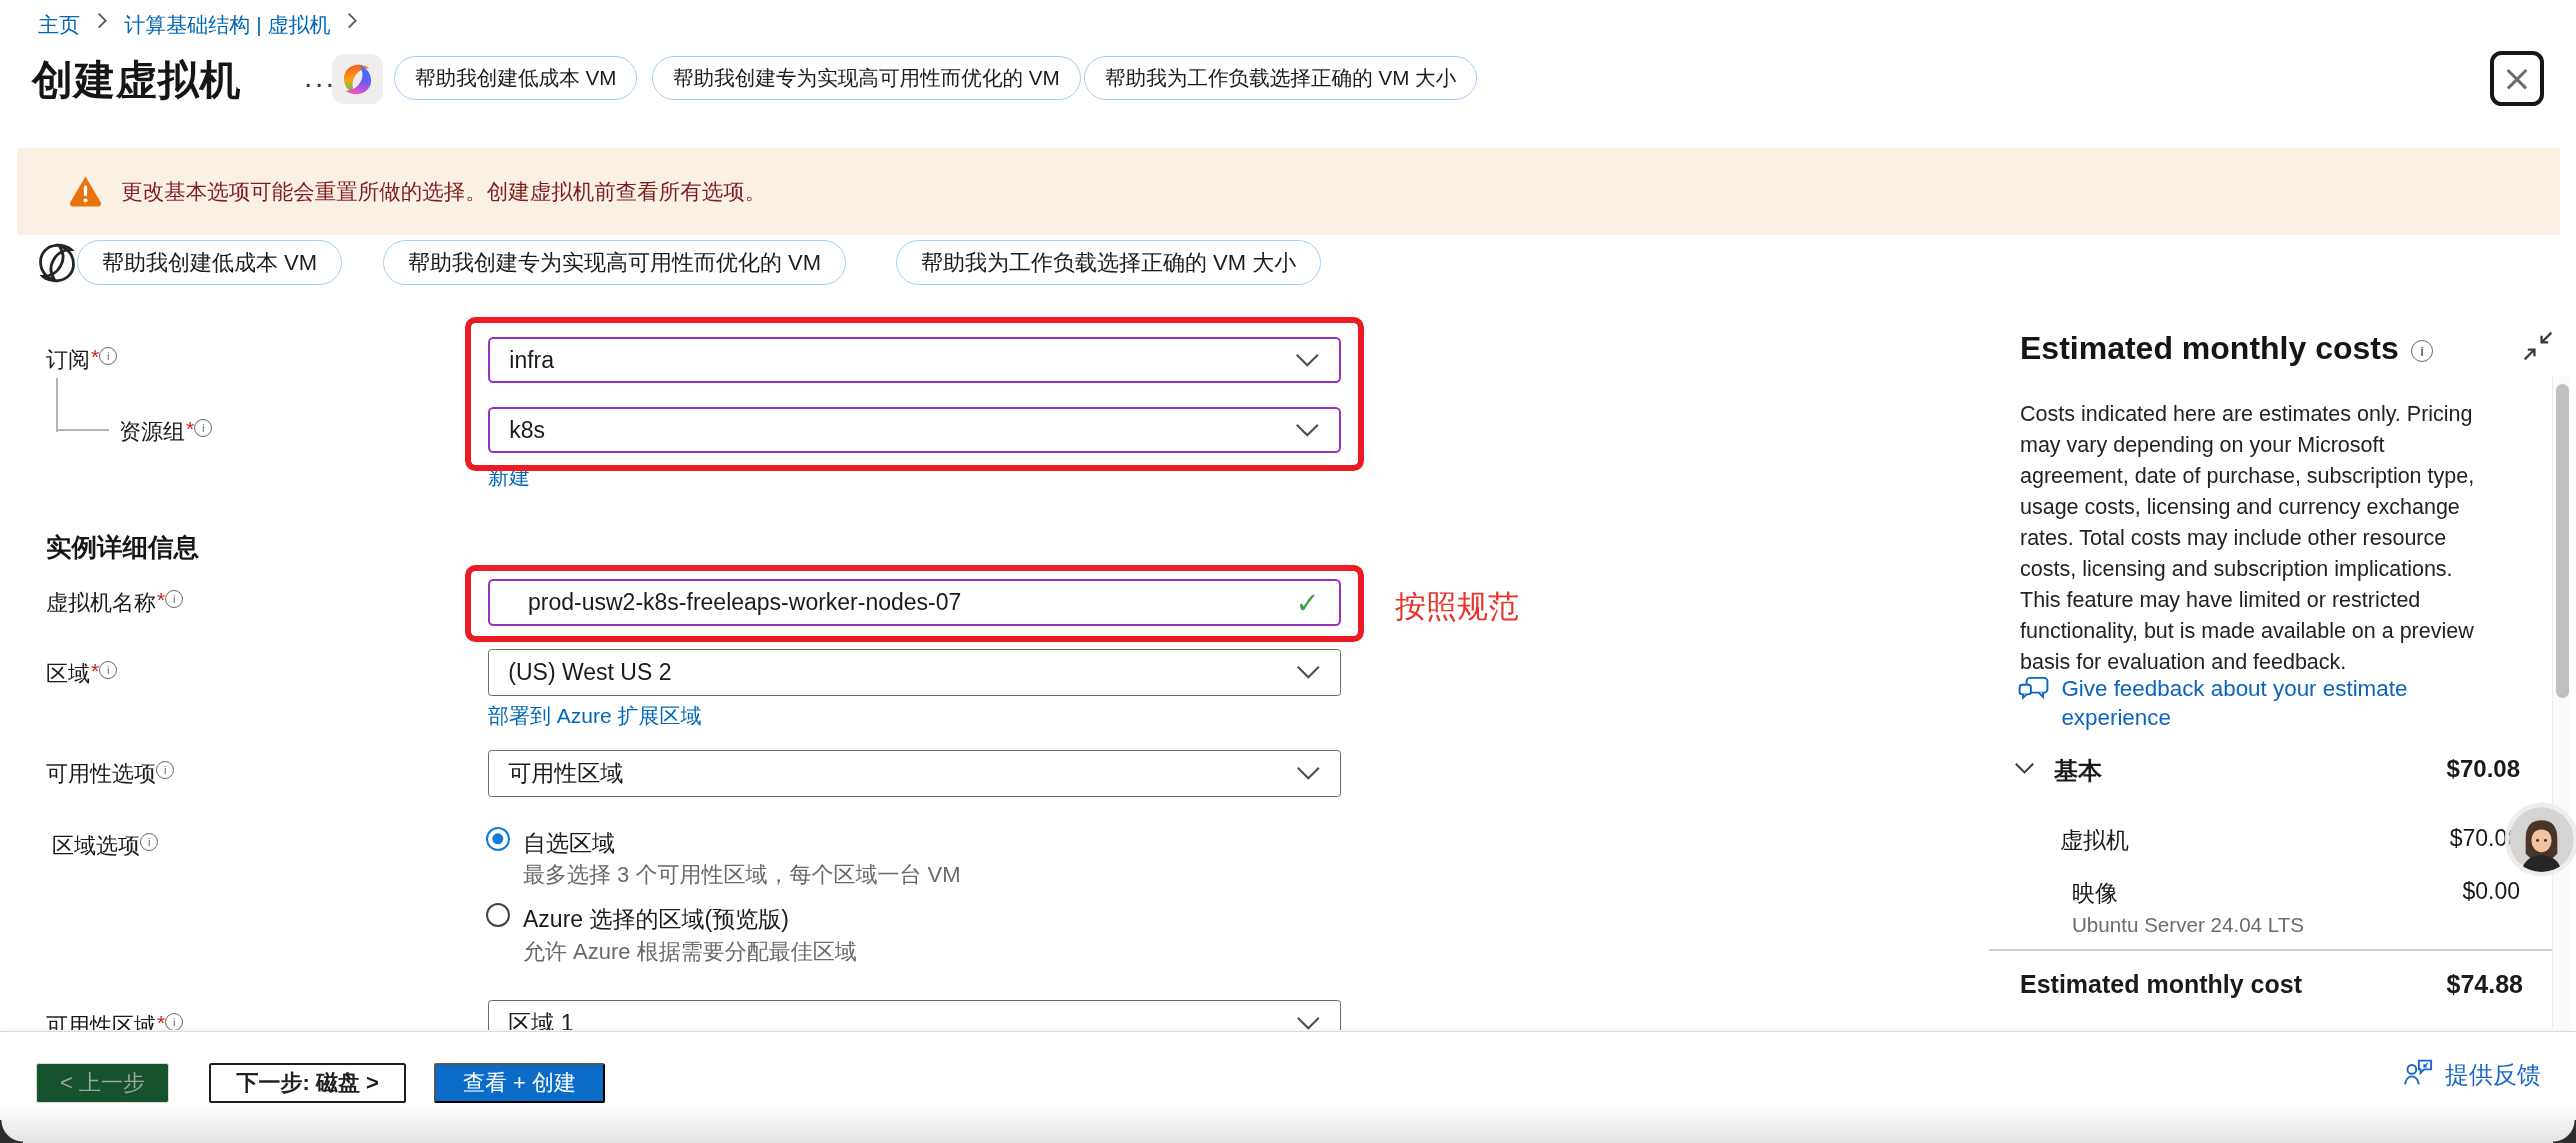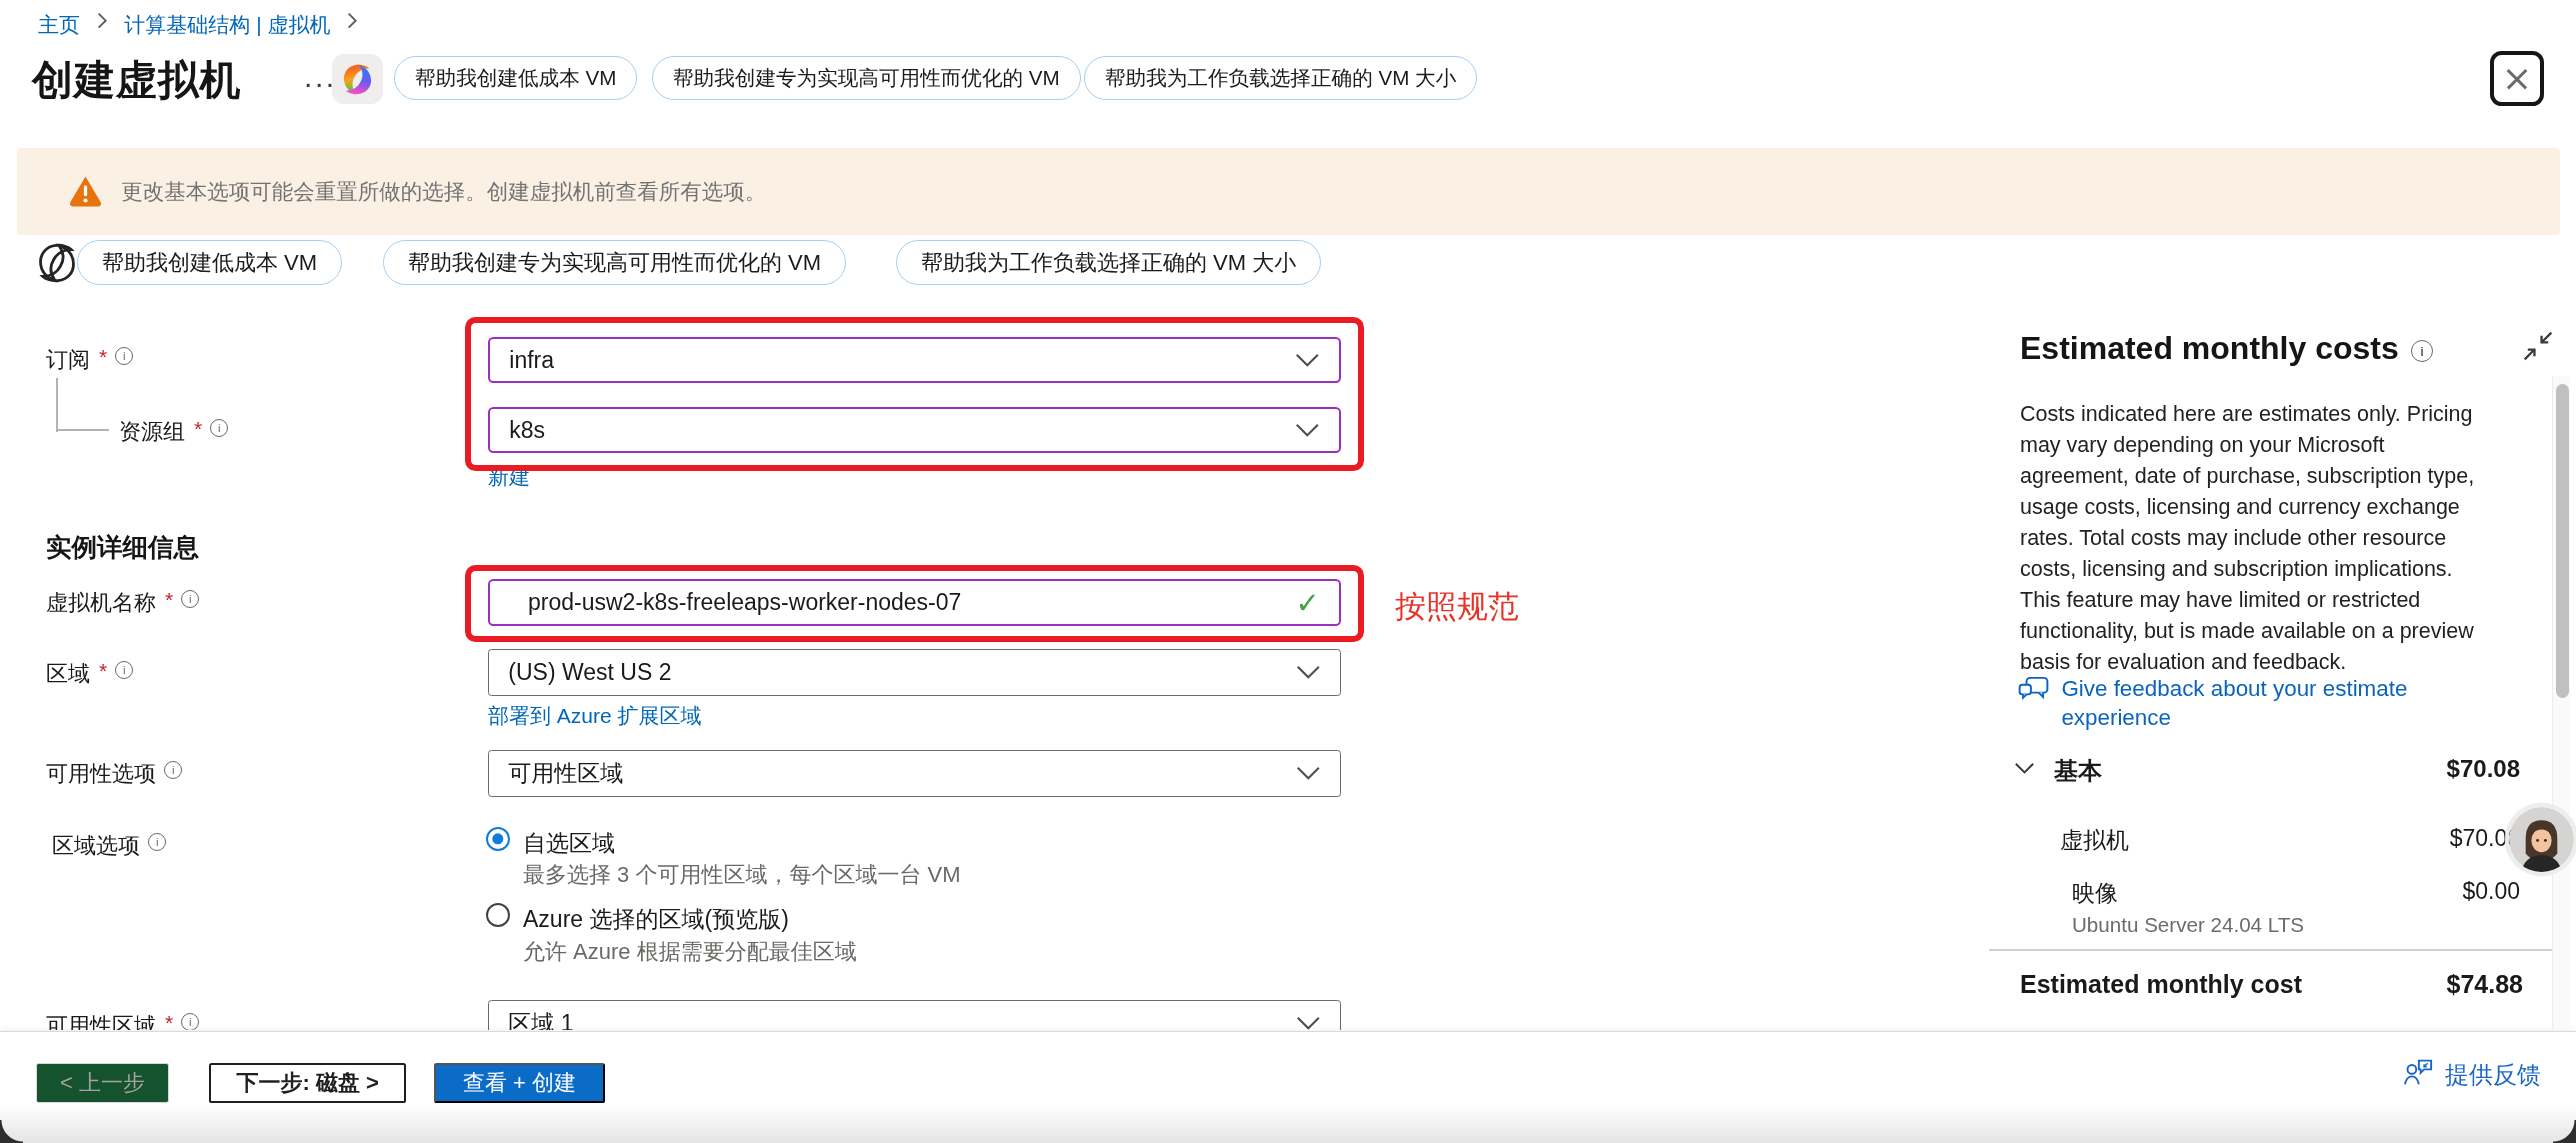--- a/index.html
+++ b/index.html
@@ -18,24 +18,24 @@
   .more-dots { position:absolute; left:304px; top:60px; font-size:30px; color:#3c3b3a; letter-spacing:2.6px; }
   .copilot-tile { position:absolute; left:332px; top:54px; width:51px; height:50px; border-radius:12.3px; background:#efeeed; display:flex; align-items:center; justify-content:center; cursor:pointer; }
   .pill { position:absolute; top:56px; height:44px; border:1.8px solid #a7cef2; border-radius:23px; background:#fff; display:flex; align-items:center; padding:0 20px; font-size:20.6px; color:#1c1b1a; white-space:nowrap; cursor:pointer; }
   .pill.r2 { top:240px; height:45px; font-size:22px; padding:0 24px; }
   .close-btn { position:absolute; left:2490px; top:51px; width:54px; height:55px; border:4.4px solid #161616; border-radius:11.4px; background:#fff; cursor:pointer; }
   .close-btn::before, .close-btn::after { content:""; position:absolute; left:50%; top:50%; width:26px; height:2.6px; background:#6b6b6b; }
   .close-btn::before { transform:translate(-50%,-50%) rotate(45deg); }
   .close-btn::after  { transform:translate(-50%,-50%) rotate(-45deg); }
   
   .banner { position:absolute; left:16.7px; top:148px; width:2543px; height:87px; background:#faf0e3; border-radius:3.5px; display:flex; align-items:center; padding-left:50px; gap:17.6px; }
-  .banner-text { font-size:21.5px; color:#737373; }
+  .banner-text { font-size:21.5px; color:#7f1d1d; }
   .copilot-outline { position:absolute; left:36px; top:242px; width:41px; height:41px; display:flex; align-items:center; justify-content:center; cursor:pointer; }
   
-  .lbl { position:absolute; display:flex; align-items:flex-start; gap:8px; font-size:22px; color:#1b1a19; }
+  .lbl { position:absolute; display:flex; align-items:flex-start; font-size:22px; color:#1b1a19; }
   .req { color:#c62323; font-size:21px; margin-left:0.9px; }
   .ico-info { width:18.4px; height:18.4px; min-width:18.4px; border:1.4px solid #6a6867; border-radius:50%; display:flex; align-items:center; justify-content:center; font-size:11.4px; color:#6a6867; margin-top:1.8px; }
   .field { position:absolute; left:488px; width:853px; height:46px; background:#fff; border:1.5px solid #6b6a69; border-radius:3.5px; display:flex; align-items:center; padding:0 19.3px; font-size:23px; color:#1b1a19; cursor:pointer; }
   .field.hl { border:2.6px solid #9b2fbe; border-radius:5.3px; }
   .chev { margin-left:auto; display:flex; align-items:center; }
   .treeline { position:absolute; background:#b5b3b1; }
   .link { position:absolute; color:#0067b8; font-size:21px; cursor:pointer; white-space:nowrap; }
   .section-h { position:absolute; left:46px; top:530px; font-size:25.5px; font-weight:700; color:#161514; }
   .redbox { position:absolute; border:6.1px solid #ea1b22; border-radius:10.5px; pointer-events:none; z-index:6; }
   .check { margin-left:auto; color:#43a047; font-size:29px; }

